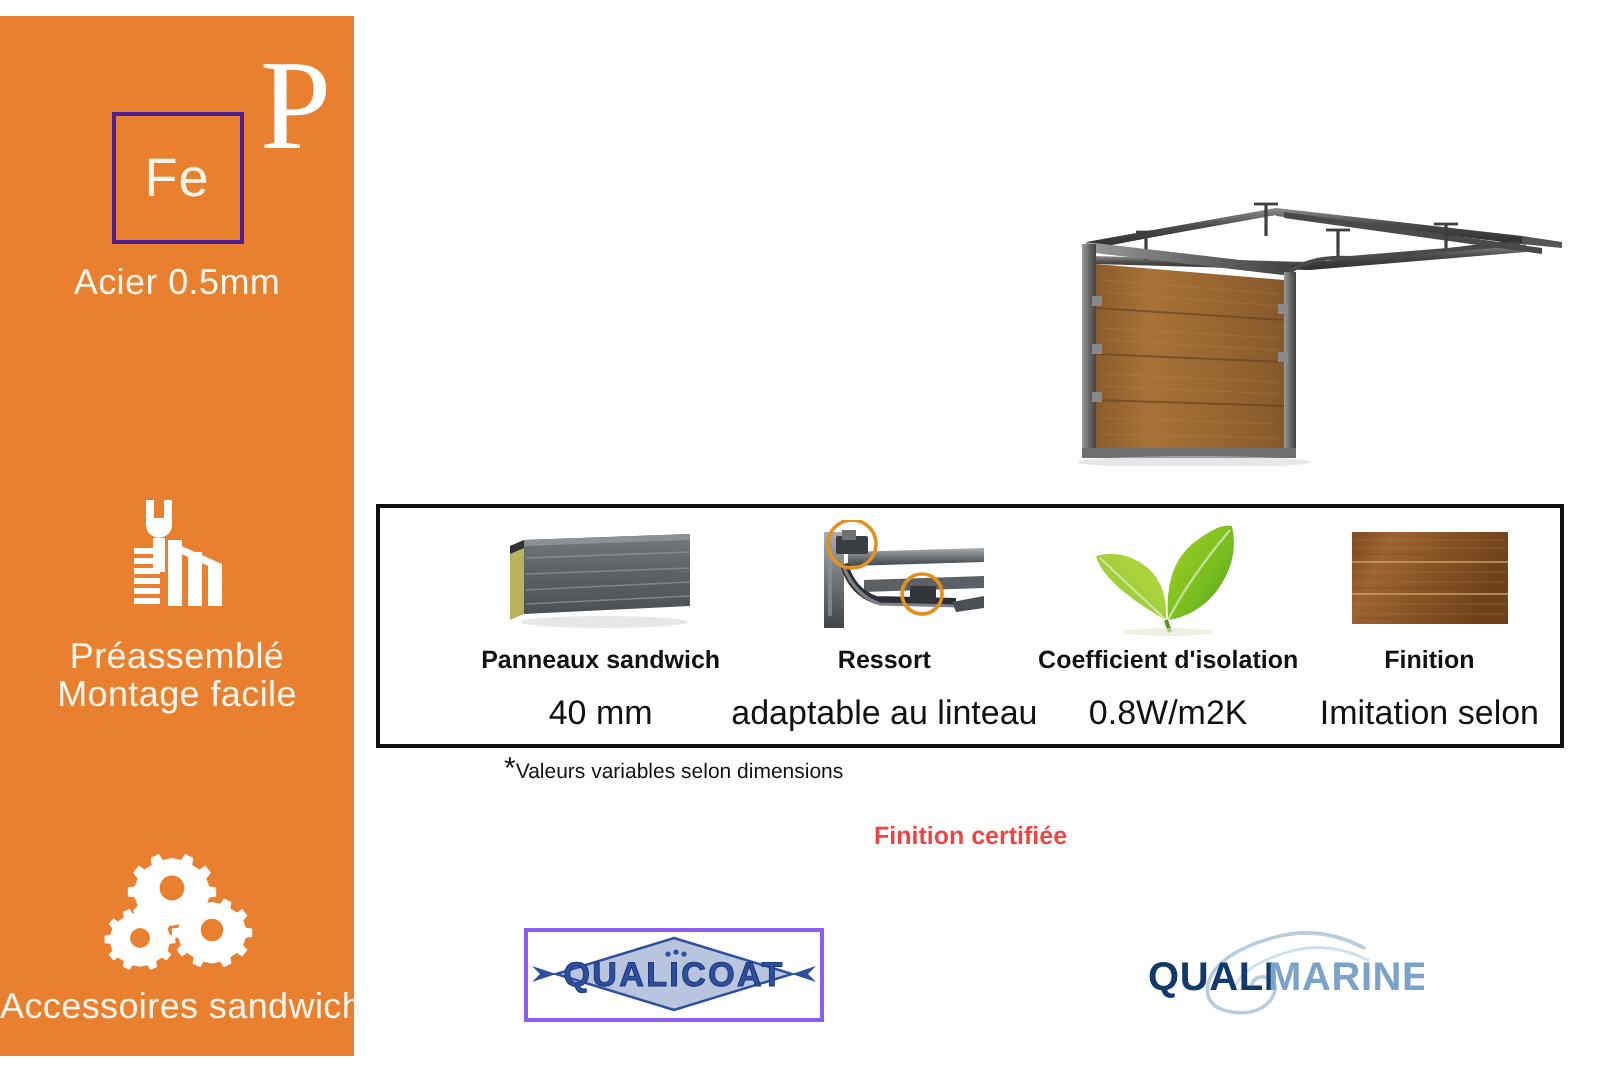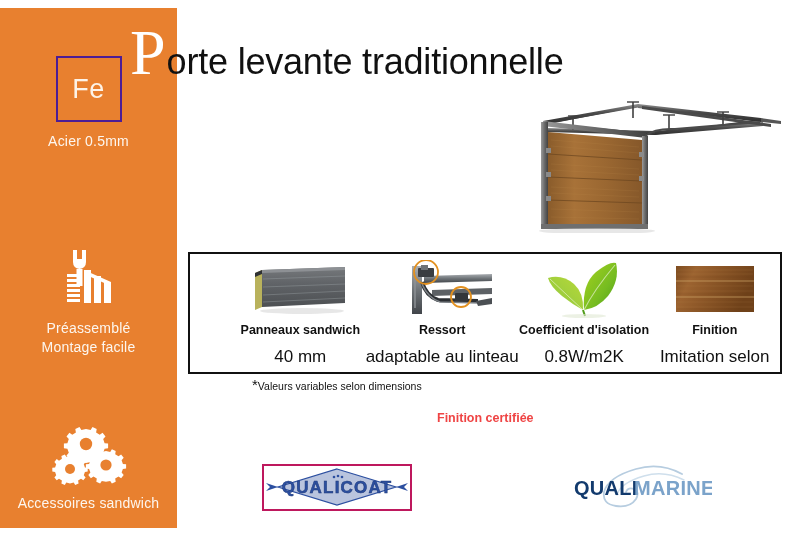--- a/index.html
+++ b/index.html
@@ -27,21 +27,21 @@
     height: 520px;
     background: #e8802f;
   }
   .side-block {
     position: absolute;
     width: 177px;
     text-align: center;
     color: #ffffff;
   }
   .side-label {
-    font-size: 14px;
+    font-size: 18px;
     letter-spacing: 0.2px;
     color: #fdf6ef;
     line-height: 19px;
     white-space: nowrap;
   }
 
   
   #fe-box {
     width: 62px;
     height: 62px;
@@ -167,21 +167,21 @@
     white-space: nowrap;
   }
 
   
   #qualicoat {
     position: absolute;
     left: 262px;
     top: 464px;
     width: 150px;
     height: 47px;
-    border: 2px solid #be185d;
+    border: 2px solid #8b5cf6;
     background: #ffffff;
     box-sizing: border-box;
   }
   #qualimarine {
     position: absolute;
     left: 564px;
     top: 464px;
     width: 148px;
     height: 48px;
   }
@@ -243,21 +243,20 @@
             <circle cx="24" cy="42" r="5" fill="#e8802f"></circle>
           </g>
         </svg>
       </div>
       <div class="side-label">Accessoires sandwich</div>
     </div>
   </div>
 
   <div id="title-row">
     <span id="title-cap">P</span>
-    <span id="title-rest">orte levante traditionnelle</span>
   </div>
 
   <div id="hero">
     <svg width="285" height="145" viewBox="0 0 285 145" aria-hidden="true">
       <defs>
         <linearGradient id="woodDoor" x1="0" y1="0" x2="1" y2="0">
           <stop offset="0%" stop-color="#8a5c2b"></stop>
           <stop offset="28%" stop-color="#a87238"></stop>
           <stop offset="62%" stop-color="#9a6731"></stop>
           <stop offset="100%" stop-color="#86582a"></stop>

